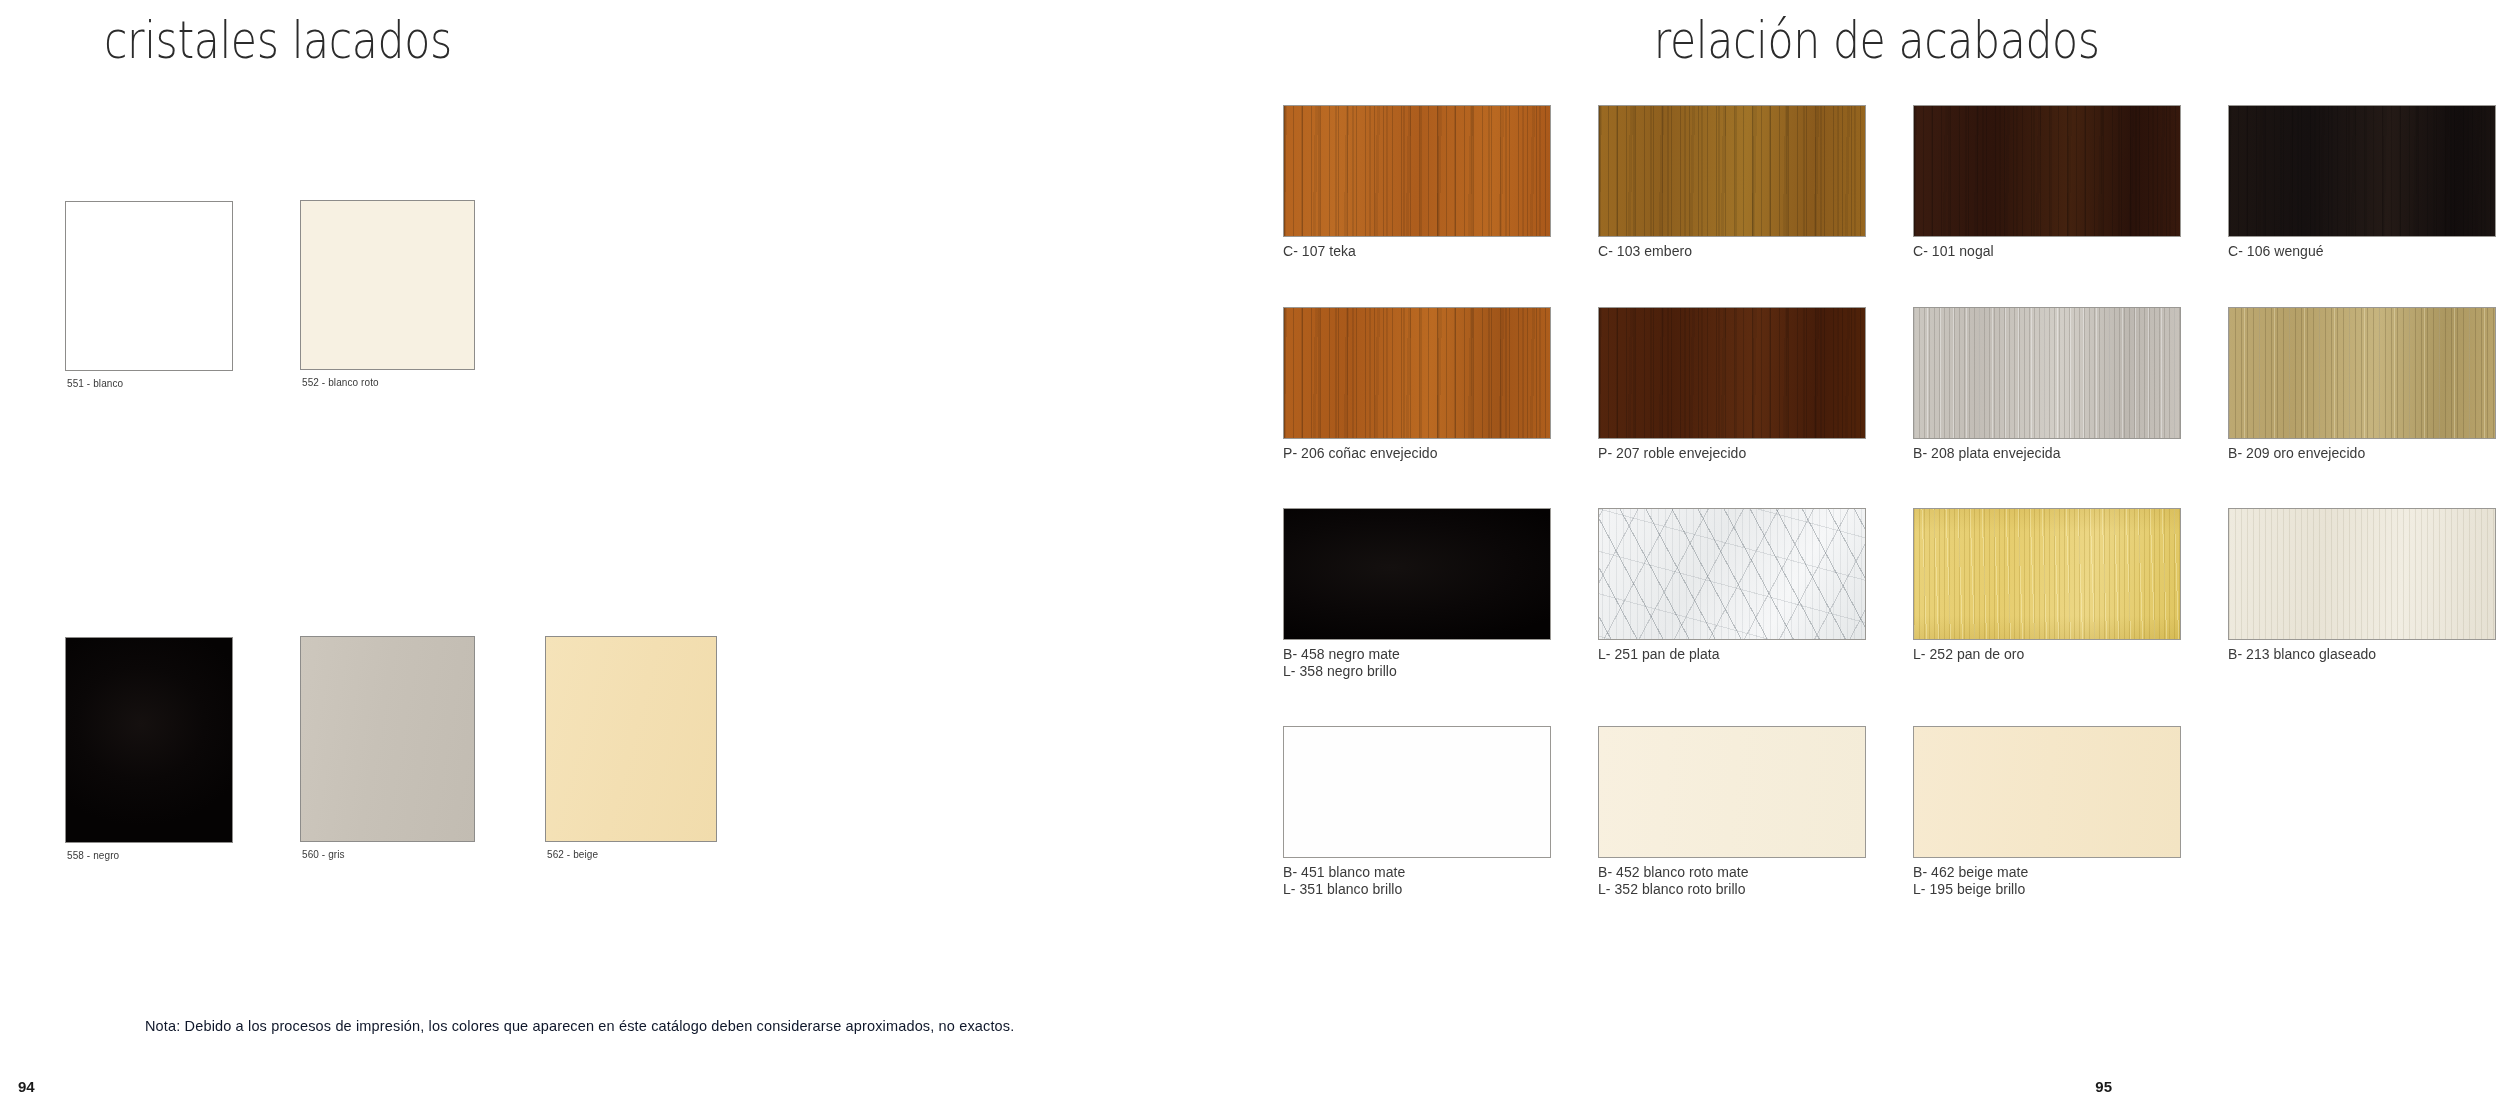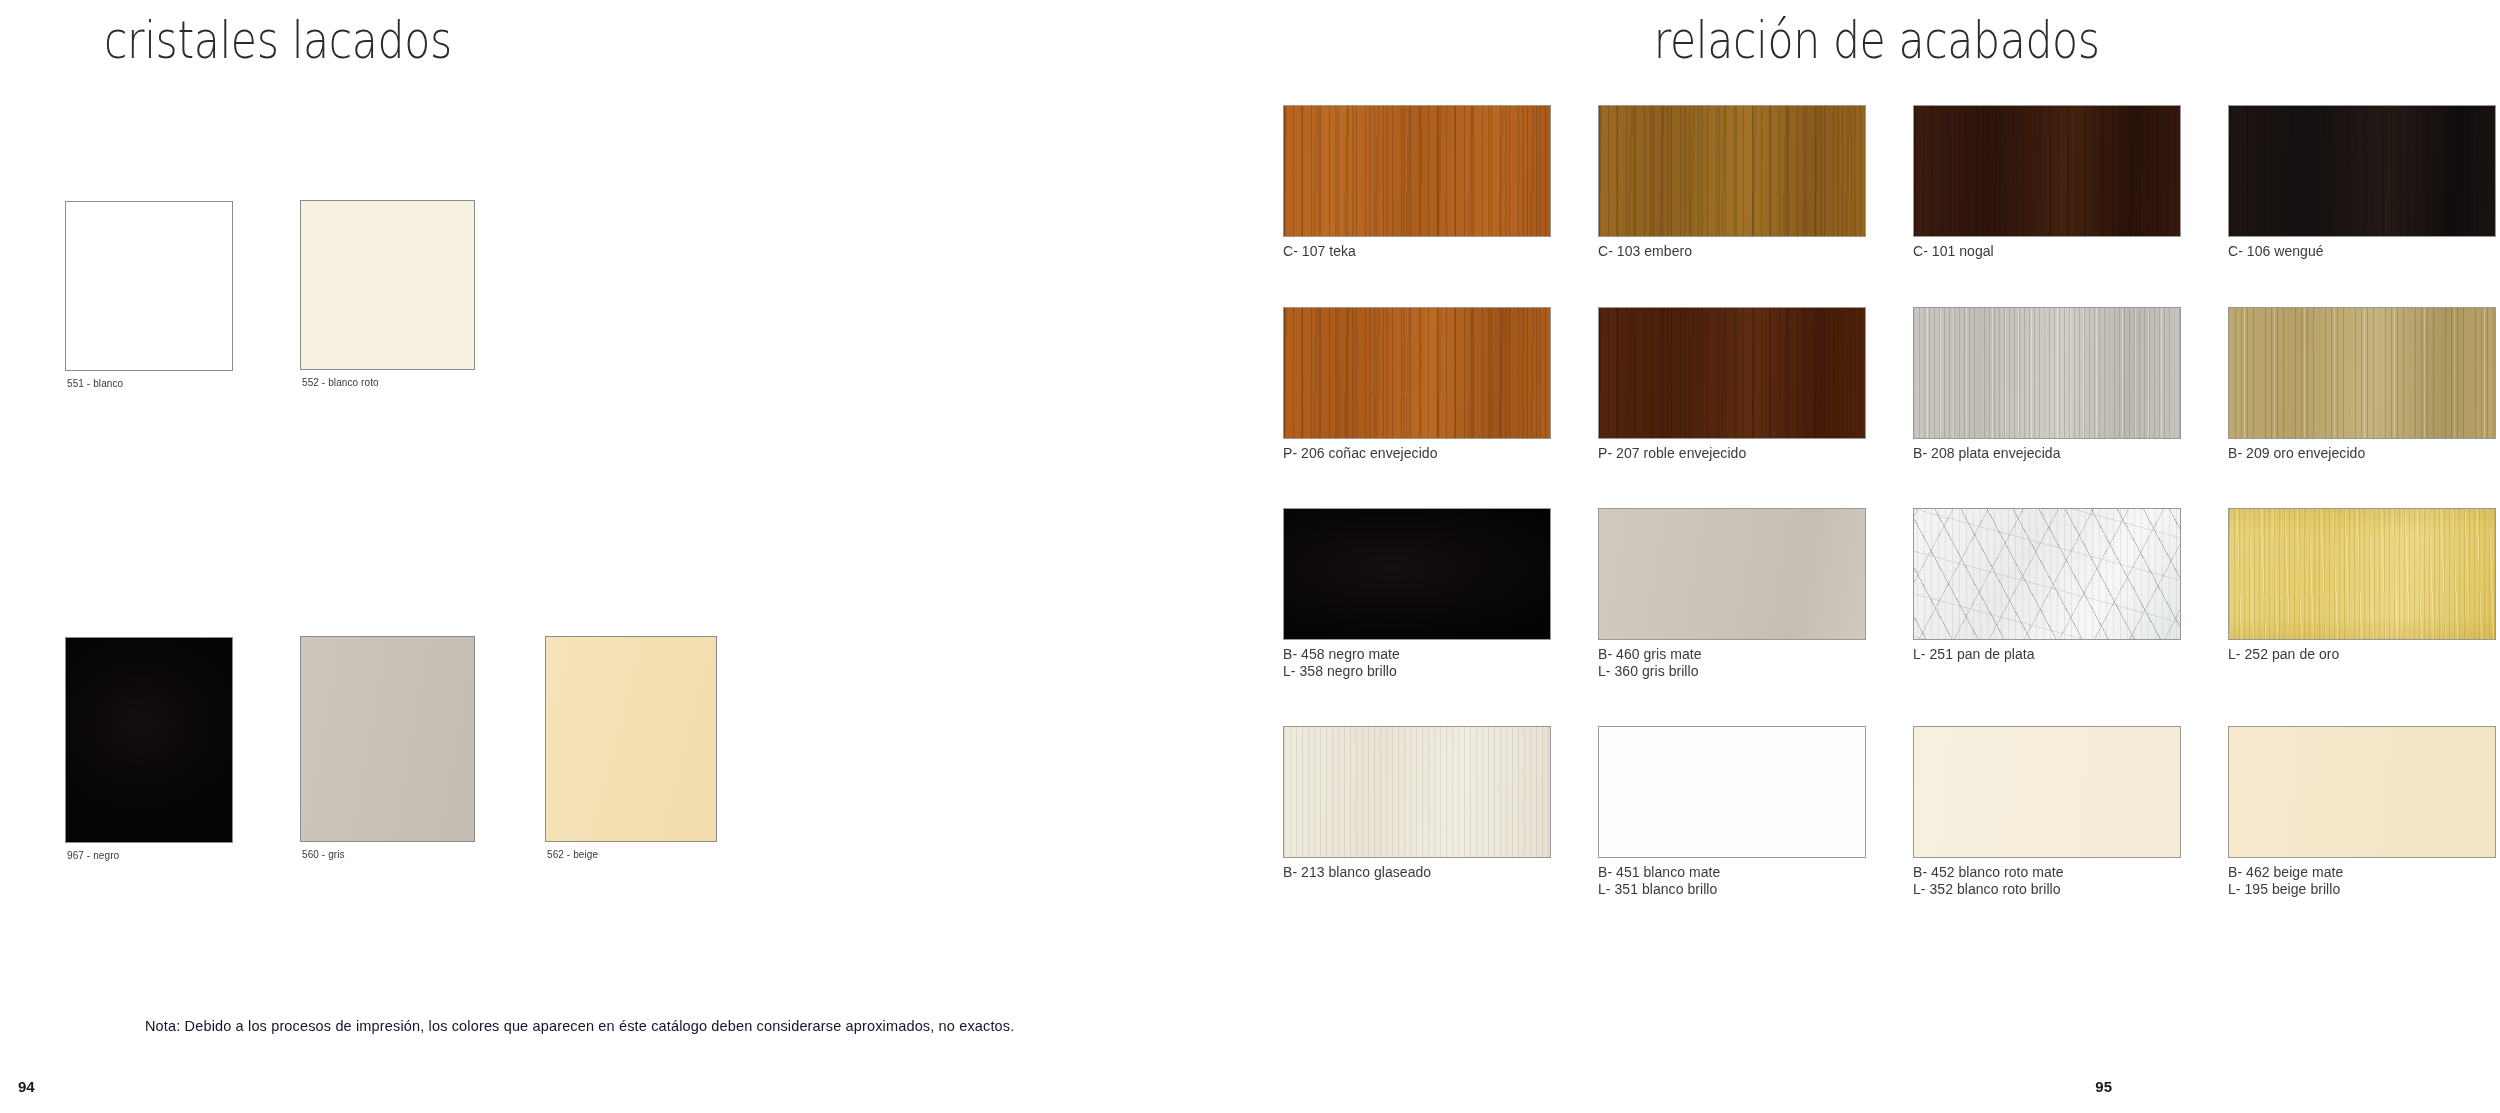--- a/index.html
+++ b/index.html
@@ -197,21 +197,21 @@
       <div class="lacado-label">551 - blanco</div>
     </div>
 
     <div class="lacado-swatch" id="sw-552">
       <div class="lacado-box fill-blanco-roto"></div>
       <div class="lacado-label">552 - blanco roto</div>
     </div>
 
     <div class="lacado-swatch" id="sw-558">
       <div class="lacado-box fill-negro"></div>
-      <div class="lacado-label">967 - negro</div>
+      <div class="lacado-label">558 - negro</div>
     </div>
 
     <div class="lacado-swatch" id="sw-560">
       <div class="lacado-box fill-gris"></div>
       <div class="lacado-label">560 - gris</div>
     </div>
 
     <div class="lacado-swatch" id="sw-562">
       <div class="lacado-box fill-beige"></div>
       <div class="lacado-label">562 - beige</div>
@@ -297,27 +297,20 @@
       </div>
 
       <div class="finish-cell">
         <div class="finish-box tex-negro-mate"></div>
         <div class="finish-label">
           <span>B- 458 negro mate</span>
           <span class="l2">L- 358 negro brillo</span>
         </div>
       </div>
 
-      <div class="finish-cell">
-        <div class="finish-box tex-gris-mate"></div>
-        <div class="finish-label">
-          <span>B- 460 gris mate</span>
-          <span class="l2">L- 360 gris brillo</span>
-        </div>
-      </div>
 
       <div class="finish-cell">
         <div class="finish-box tex-pan-plata"></div>
         <div class="finish-label">
           <span>L- 251 pan de plata</span>
         </div>
       </div>
 
       <div class="finish-cell">
         <div class="finish-box tex-pan-oro"></div>

